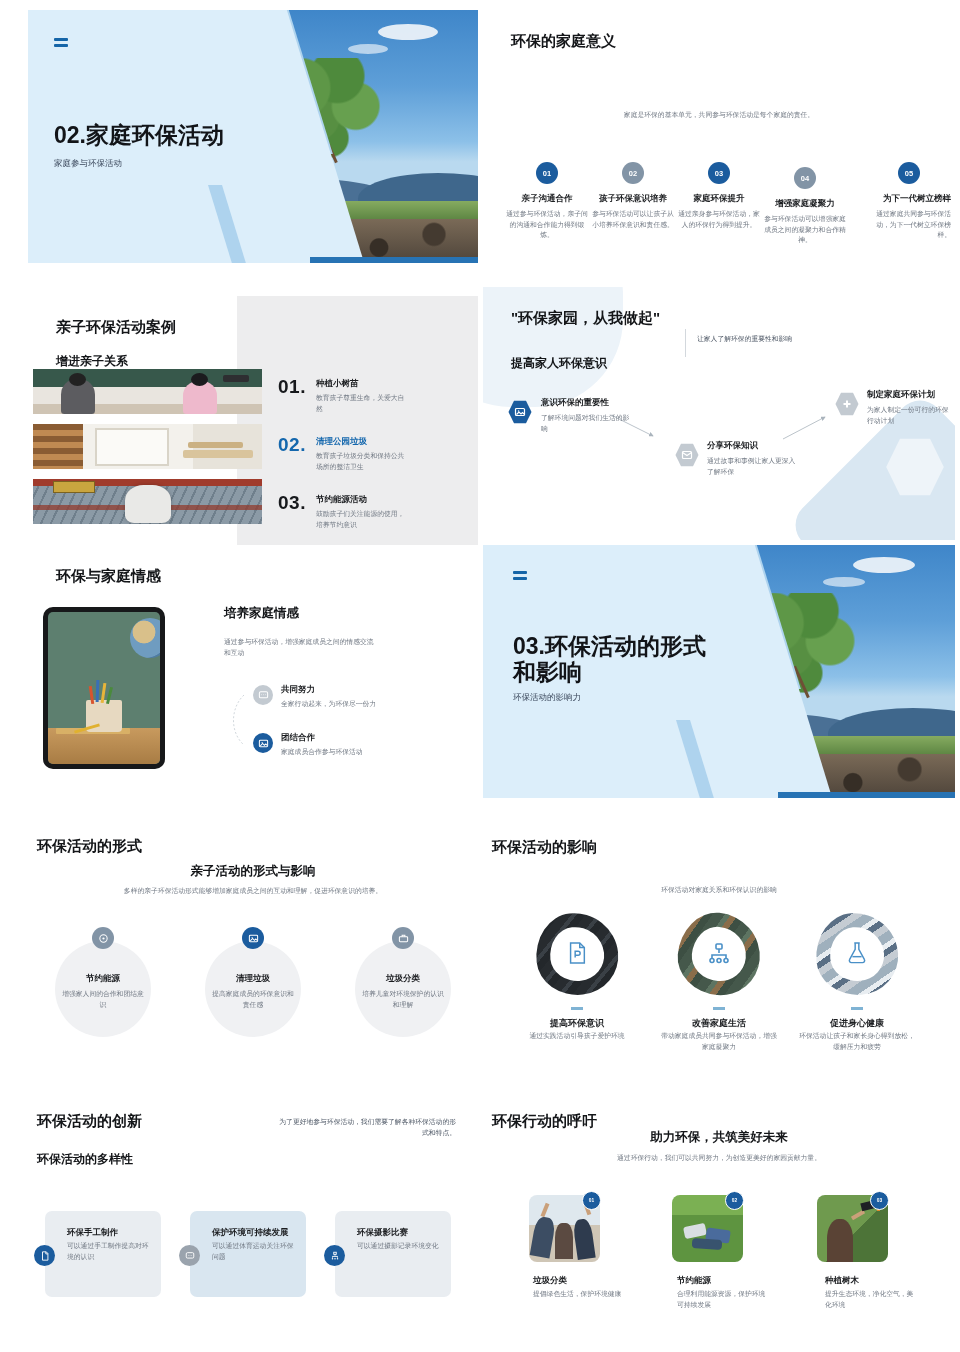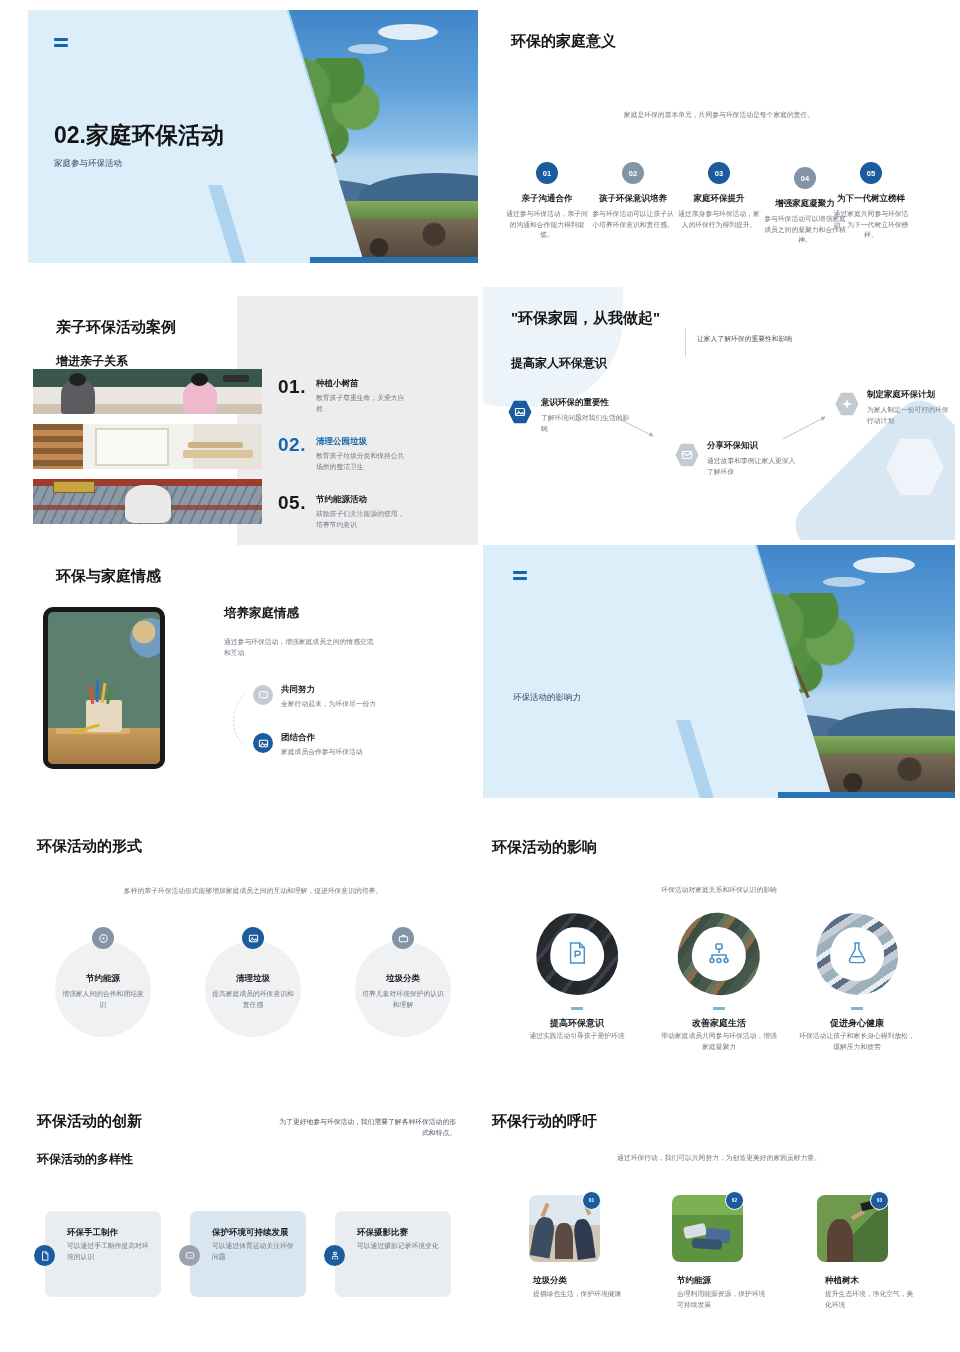--- a/index.html
+++ b/index.html
@@ -107,21 +107,21 @@
   <div class="abs" style="left:194px;top:152px;width:84px;text-align:center">
     <div class="num-circle c-blue" style="margin:0 auto">03</div>
     <div class="item-title" style="margin-top:9px">家庭环保提升</div>
     <div class="body-xs" style="margin-top:4px">通过亲身参与环保活动，家人的环保行为得到提升。</div>
   </div>
   <div class="abs" style="left:280px;top:152px;width:84px;text-align:center">
     <div class="num-circle c-slate" style="margin:5px auto">04</div>
     <div class="item-title" style="margin-top:9px">增强家庭凝聚力</div>
     <div class="body-xs" style="margin-top:4px">参与环保活动可以增强家庭成员之间的凝聚力和合作精神。</div>
   </div>
-  <div class="abs" style="left:346px;top:152px;width:84px;text-align:center">
+  <div class="abs" style="left:384px;top:152px;width:84px;text-align:right">
     <div class="num-circle c-blue" style="margin:0 auto">05</div>
     <div class="item-title" style="margin-top:9px">为下一代树立榜样</div>
     <div class="body-xs" style="margin-top:4px">通过家庭共同参与环保活动，为下一代树立环保榜样。</div>
   </div>
 </div>
 
 <div class="slide" style="left:28px;top:296px;width:450px">
   <div class="abs" style="left:209px;top:0;width:241px;height:253px;background:#ededee"></div>
   <div class="abs h-lg" style="left:28px;top:22px">亲子环保活动案例</div>
   <div class="abs h-sm" style="left:28px;top:57px">增进亲子关系</div>
@@ -151,21 +151,21 @@
   <div class="abs num-big" style="left:250px;top:80px">01.</div>
   <div class="abs" style="left:288px;top:82px;width:95px">
     <div class="item-title">种植小树苗</div>
     <div class="body-xs" style="margin-top:3px">教育孩子尊重生命，关爱大自然</div>
   </div>
   <div class="abs num-big blue" style="left:250px;top:138px">02.</div>
   <div class="abs" style="left:288px;top:140px;width:95px">
     <div class="item-title accent-title">清理公园垃圾</div>
     <div class="body-xs" style="margin-top:3px">教育孩子垃圾分类和保持公共场所的整洁卫生</div>
   </div>
-  <div class="abs num-big" style="left:250px;top:196px">05.</div>
+  <div class="abs num-big" style="left:250px;top:196px">03.</div>
   <div class="abs" style="left:288px;top:198px;width:95px">
     <div class="item-title">节约能源活动</div>
     <div class="body-xs" style="margin-top:3px">鼓励孩子们关注能源的使用，培养节约意识</div>
   </div>
 </div>
 
 <div class="slide" style="left:483px;top:287px;width:472px">
   <div class="abs" style="left:-60px;top:-80px;width:200px;height:200px;background:#ecf3f9;border-radius:44%"></div>
   <div class="abs" style="right:-60px;bottom:-80px;width:190px;height:190px;background:#d9e7f2;transform:rotate(45deg);border-radius:24px"></div>
   <div class="abs" style="right:10px;top:150px;width:60px;height:60px;background:#eef4f9;clip-path:polygon(25% 3%,75% 3%,98% 50%,75% 97%,25% 97%,2% 50%)"></div>
@@ -285,25 +285,30 @@
   </div>
   <div class="abs skew stripe-dark" style="left:212px;top:-6px;width:38px;height:210px"></div>
   <div class="abs skew stripe-light" style="left:252px;top:-6px;width:20px;height:150px"></div>
   <div class="abs skew" style="left:-190px;top:-6px;width:460px;height:266px;background:#dceefa"></div>
   <div class="abs skew stripe-light" style="left:193px;top:175px;width:14px;height:85px"></div>
   <div class="abs" style="left:295px;right:0;bottom:0;height:6px;background:#2773b4"></div>
   <div class="abs" style="left:30px;top:26px">
     <div class="menu-bar"></div>
       <div class="menu-bar"></div>
   </div>
+  <div class="abs cover-title" style="left:30px;top:88px">
+    <div>03.环保活动的形式</div>
+    <div>和影响</div>
+  </div>
   <div class="abs cover-sub" style="left:30px;top:147px">环保活动的影响力</div>
 </div>
 
 <div class="slide" style="left:28px;top:823px;width:450px">
   <div class="abs h-lg" style="left:9px;top:14px">环保活动的形式</div>
+  <div class="abs h-md t-center" style="left:0;top:40px">亲子活动的形式与影响</div>
   <div class="abs body-xs t-center" style="left:0;top:63px">多样的亲子环保活动形式能够增加家庭成员之间的互动和理解，促进环保意识的培养。</div>
 
   <div class="abs big-circle" style="left:27px;top:118px"></div>
   <div class="abs icon-circle c-slate" style="left:64px;top:104px;width:22px;height:22px">
     <svg class="ic" width="11" height="11" viewBox="0 0 24 24" fill="none" stroke="#fff" stroke-width="2.2">
       <circle cx="12" cy="12" r="8"></circle>
         <circle cx="12" cy="12" r="2.4" fill="#fff" stroke="none"></circle>
     </svg>
   </div>
   <div class="abs item-title" style="left:27px;top:150px;width:96px;text-align:center">节约能源</div>
@@ -409,20 +414,21 @@
       <circle cx="12" cy="18.5" r="1.8" fill="#fff" stroke="none"></circle>
       <circle cx="18" cy="18.5" r="1.8" fill="#fff" stroke="none"></circle>
     </svg>
   </div>
   <div class="abs item-title" style="left:329px;top:128px">环保摄影比赛</div>
   <div class="abs body-xs" style="left:329px;top:142px;width:84px">可以通过摄影记录环境变化</div>
 </div>
 
 <div class="slide" style="left:483px;top:1099px;width:472px">
   <div class="abs h-lg" style="left:9px;top:13px">环保行动的呼吁</div>
+  <div class="abs h-md t-center" style="left:0;top:30px">助力环保，共筑美好未来</div>
   <div class="abs body-xs t-center" style="left:0;top:54px">通过环保行动，我们可以共同努力，为创造更美好的家园贡献力量。</div>
 
   <div class="abs photo-card" style="left:46px;top:96px;width:71px;height:67px;background:linear-gradient(180deg,#dfe8ee 0 45%,#cfc6b6 45%)">
     <div class="abs" style="left:4px;top:22px;width:20px;height:40px;background:#3c4d63;border-radius:40% 40% 0 0;transform:rotate(10deg)"></div>
     <div class="abs" style="left:26px;top:28px;width:18px;height:36px;background:#5b4a41;border-radius:40% 40% 0 0"></div>
     <div class="abs" style="left:46px;top:24px;width:18px;height:40px;background:#2e3b4e;border-radius:40% 40% 0 0;transform:rotate(-8deg)"></div>
     <div class="abs" style="left:14px;top:8px;width:4px;height:14px;background:#caa07a;transform:rotate(22deg)"></div>
     <div class="abs" style="left:56px;top:6px;width:4px;height:14px;background:#caa07a;transform:rotate(-20deg)"></div>
   </div>
   <div class="abs badge" style="left:99px;top:92px">01</div>

